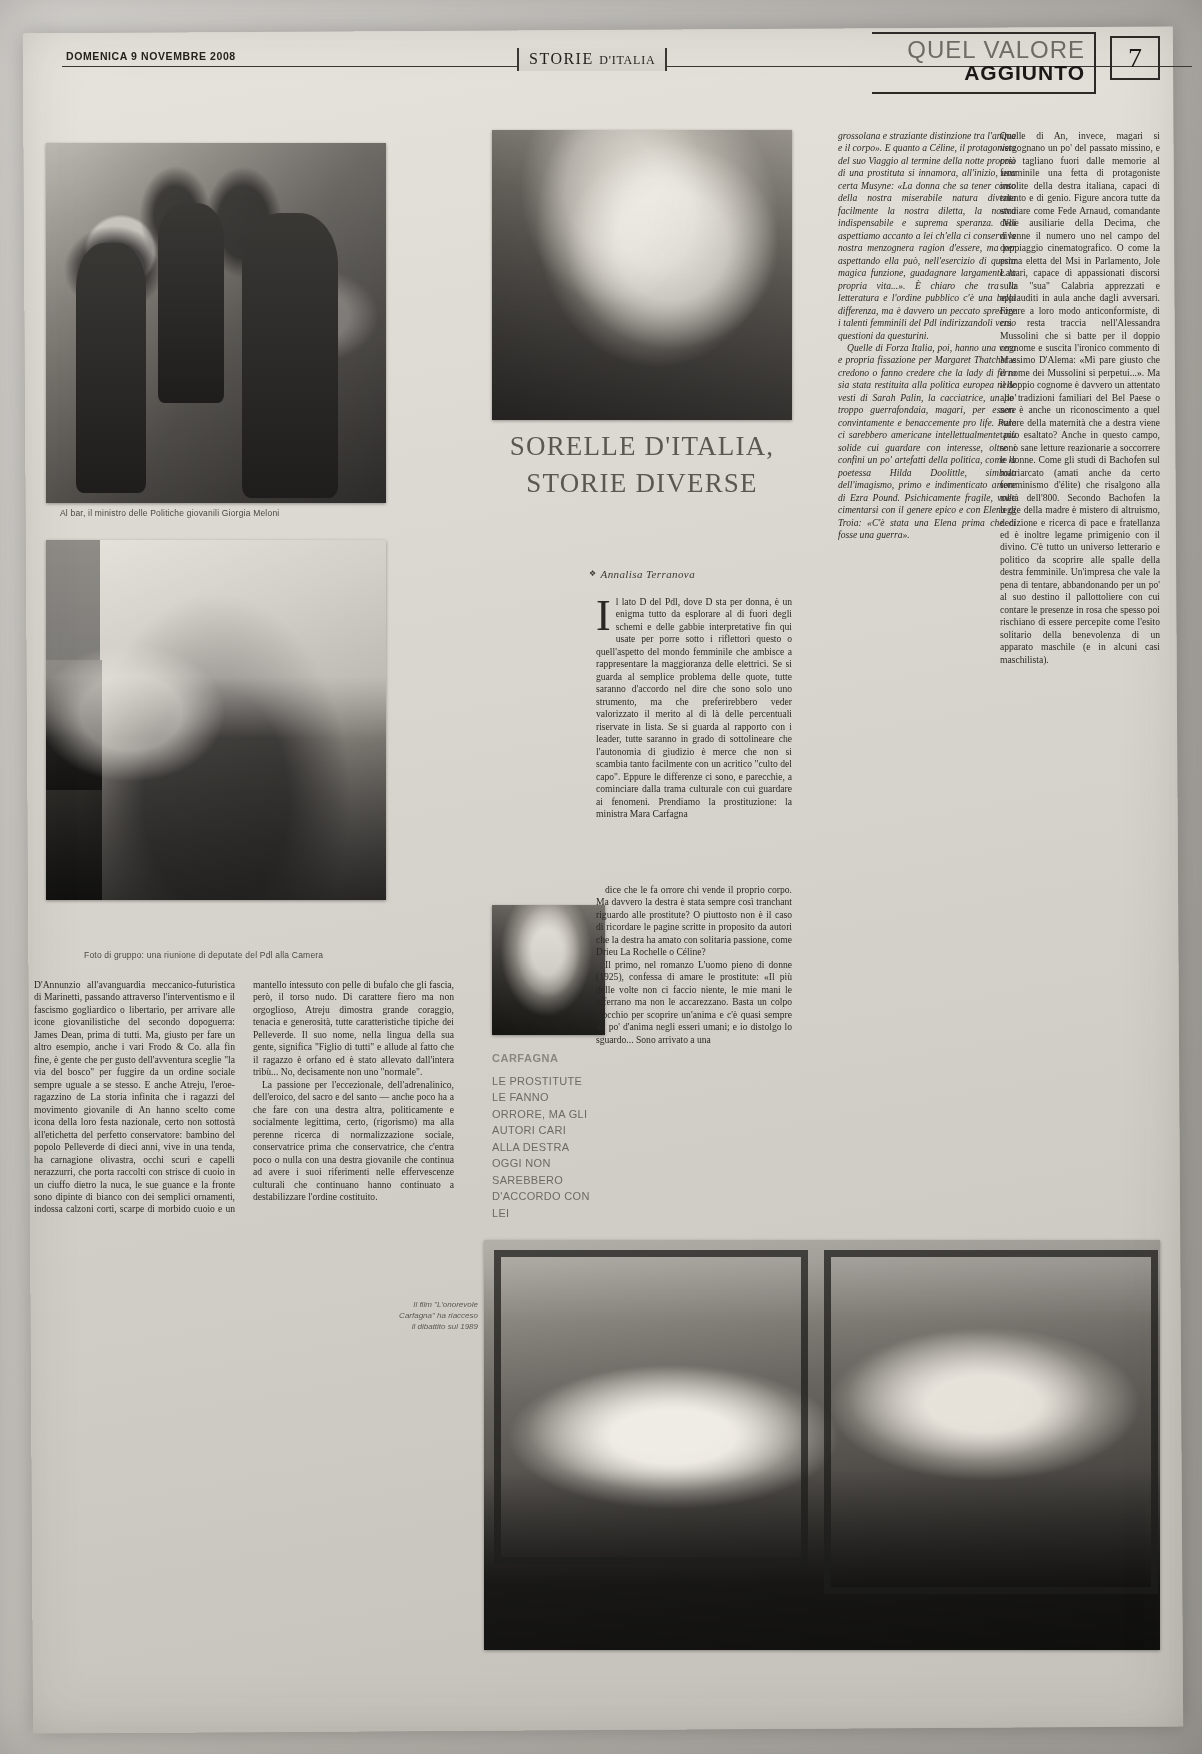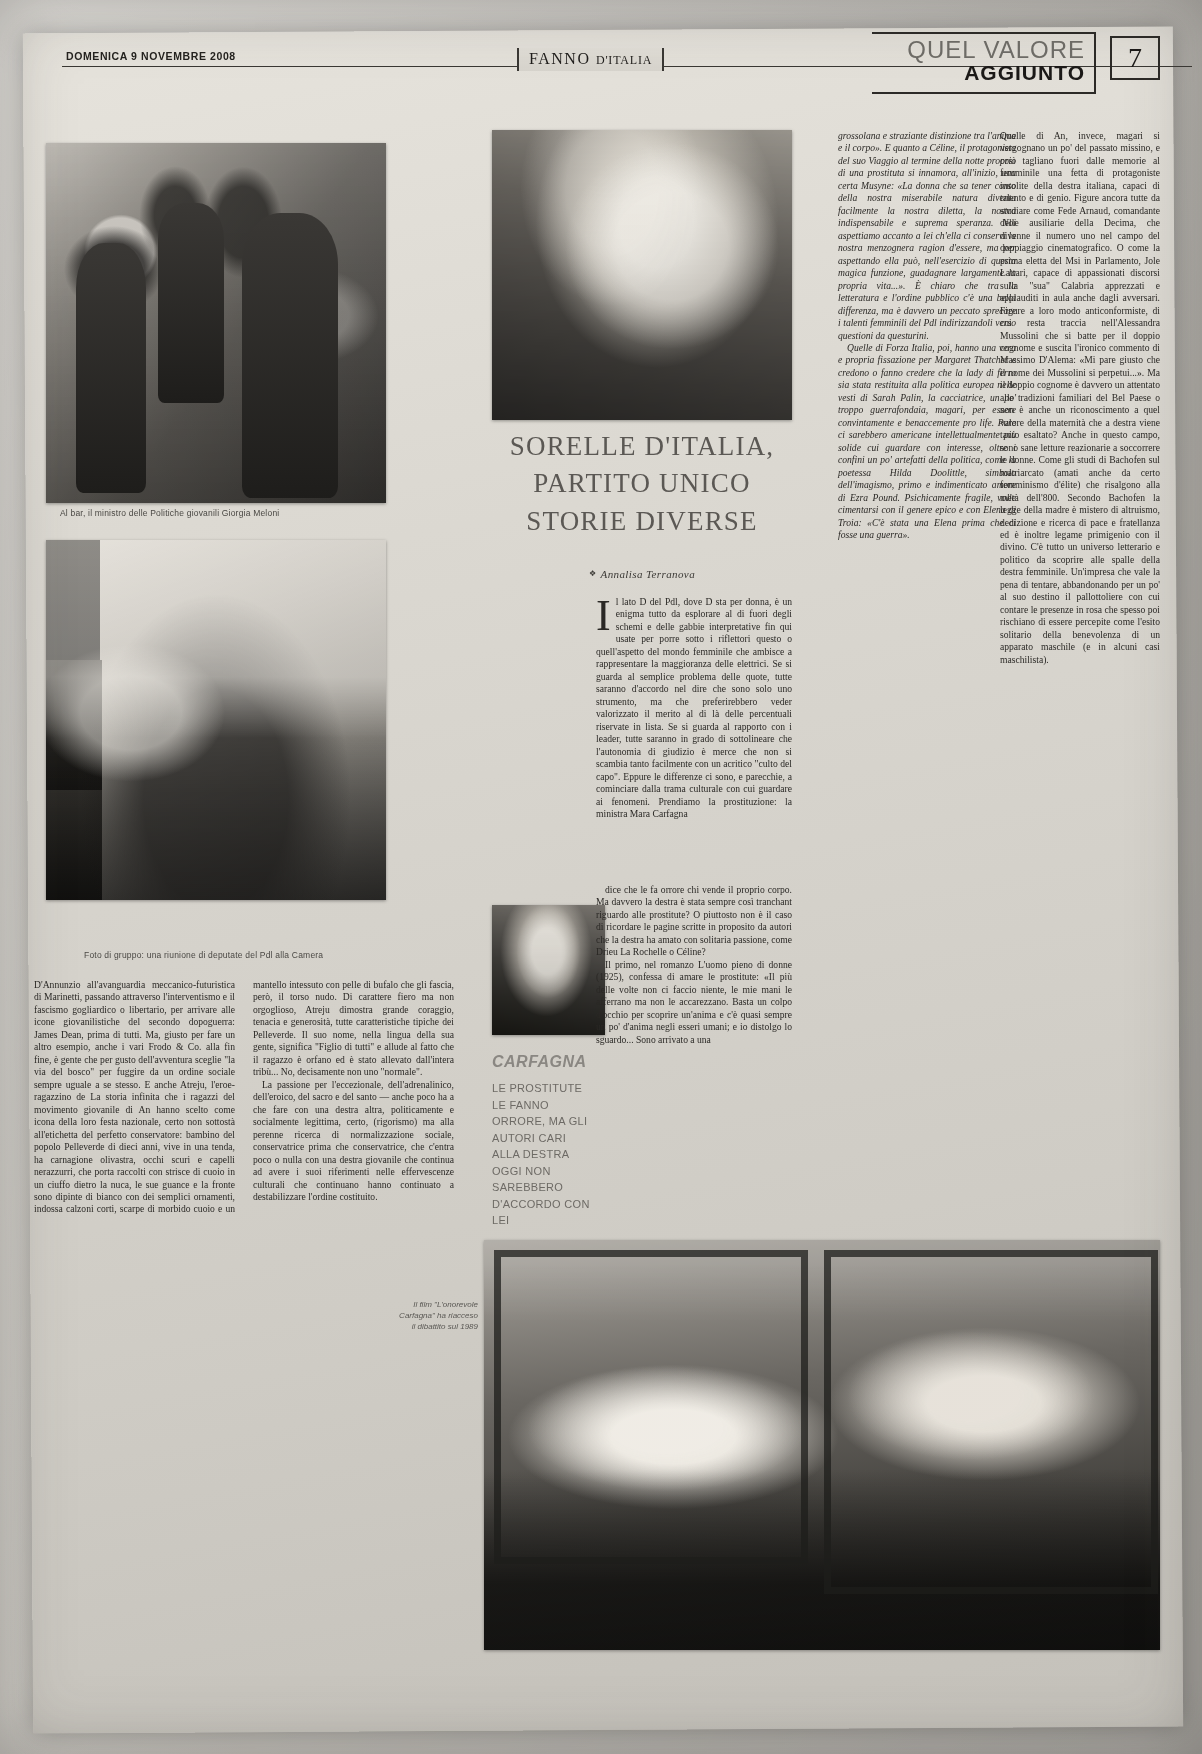--- a/index.html
+++ b/index.html
@@ -260,26 +260,25 @@
     top: 1050px;
     width: 104px;
     font-family: "Liberation Sans", sans-serif;
     color: #6d6a65;
     font-size: 11px;
     line-height: 1.5;
     letter-spacing: 0.3px;
   }
   .pullquote .name {
     display: block;
-    font-size: 16px;
+    font-size: 11px;
     font-weight: bold;
     color: #8a8782;
     margin-bottom: 6px;
     letter-spacing: 0.5px;
-    font-style: italic;
   }
   .photo5-cap {
     position: absolute;
     left: 396px;
     top: 1300px;
     width: 82px;
     text-align: right;
     font-size: 8px;
     color: #5a5854;
     font-family: "Liberation Sans", sans-serif;
@@ -294,21 +293,21 @@
 
 <div id="page">
   <div class="sheet"></div>
 
   <div class="content">
 
     <div class="masthead">
       <div class="mast-date">DOMENICA 9 NOVEMBRE 2008</div>
       <div class="mast-rule"></div>
       <div class="mast-title">
-        <span>FANNO</span>
+        <span>STORIE</span>
         <span class="small">D'ITALIA</span>
       </div>
     </div>
 
     <div class="rubric-box"></div>
     <div class="rubric">
       <div class="r1">QUEL VALORE</div>
       <div class="r2">AGGIUNTO</div>
     </div>
     <div class="pagenum">7</div>
@@ -358,21 +357,20 @@
         radial-gradient(ellipse at 72% 38%, rgba(240,236,229,0.55) 0 7%, rgba(0,0,0,0) 18%),
         linear-gradient(to bottom, rgba(255,255,255,0.14) 0 6%, rgba(0,0,0,0) 20%),
         linear-gradient(to top, rgba(8,8,7,0.8) 0 16%, rgba(0,0,0,0) 44%);"></div>
       <div class="windowframe" style="left:10px; top:10px; width:300px; height:300px;"></div>
       <div class="windowframe" style="left:340px; top:10px; width:320px; height:330px;"></div>
     </div>
     <div class="photo5-cap">Il film "L'onorevole Carfagna" ha riacceso il dibattito sul 1989</div>
 
     <div class="headline">
       <div>SORELLE D'ITALIA,</div>
-      <div>PARTITO UNICO</div>
       <div>STORIE DIVERSE</div>
     </div>
     <div class="byline">
       <span class="diamond">❖</span><span>Annalisa Terranova</span>
     </div>
 
     <div class="col" id="col-a">
       <p class="first"><span class="dropcap">I</span><span>l lato D del Pdl, dove D sta per donna, è un enigma tutto da esplorare al di fuori degli schemi e delle gabbie interpretative fin qui usate per porre sotto i riflettori questo o quell'aspetto del mondo femminile che ambisce a rappresentare la maggioranza delle elettrici. Se si guarda al semplice problema delle quote, tutte saranno d'accordo nel dire che sono solo uno strumento, ma che preferirebbero veder valorizzato il merito al di là delle percentuali riservate in lista. Se si guarda al rapporto con i leader, tutte saranno in grado di sottolineare che l'autonomia di giudizio è merce che non si scambia tanto facilmente con un acritico "culto del capo". Eppure le differenze ci sono, e parecchie, a cominciare dalla trama culturale con cui guardare ai fenomeni. Prendiamo la prostituzione: la ministra Mara Carfagna</span></p>
     </div>
     <div class="col" id="col-a2">

